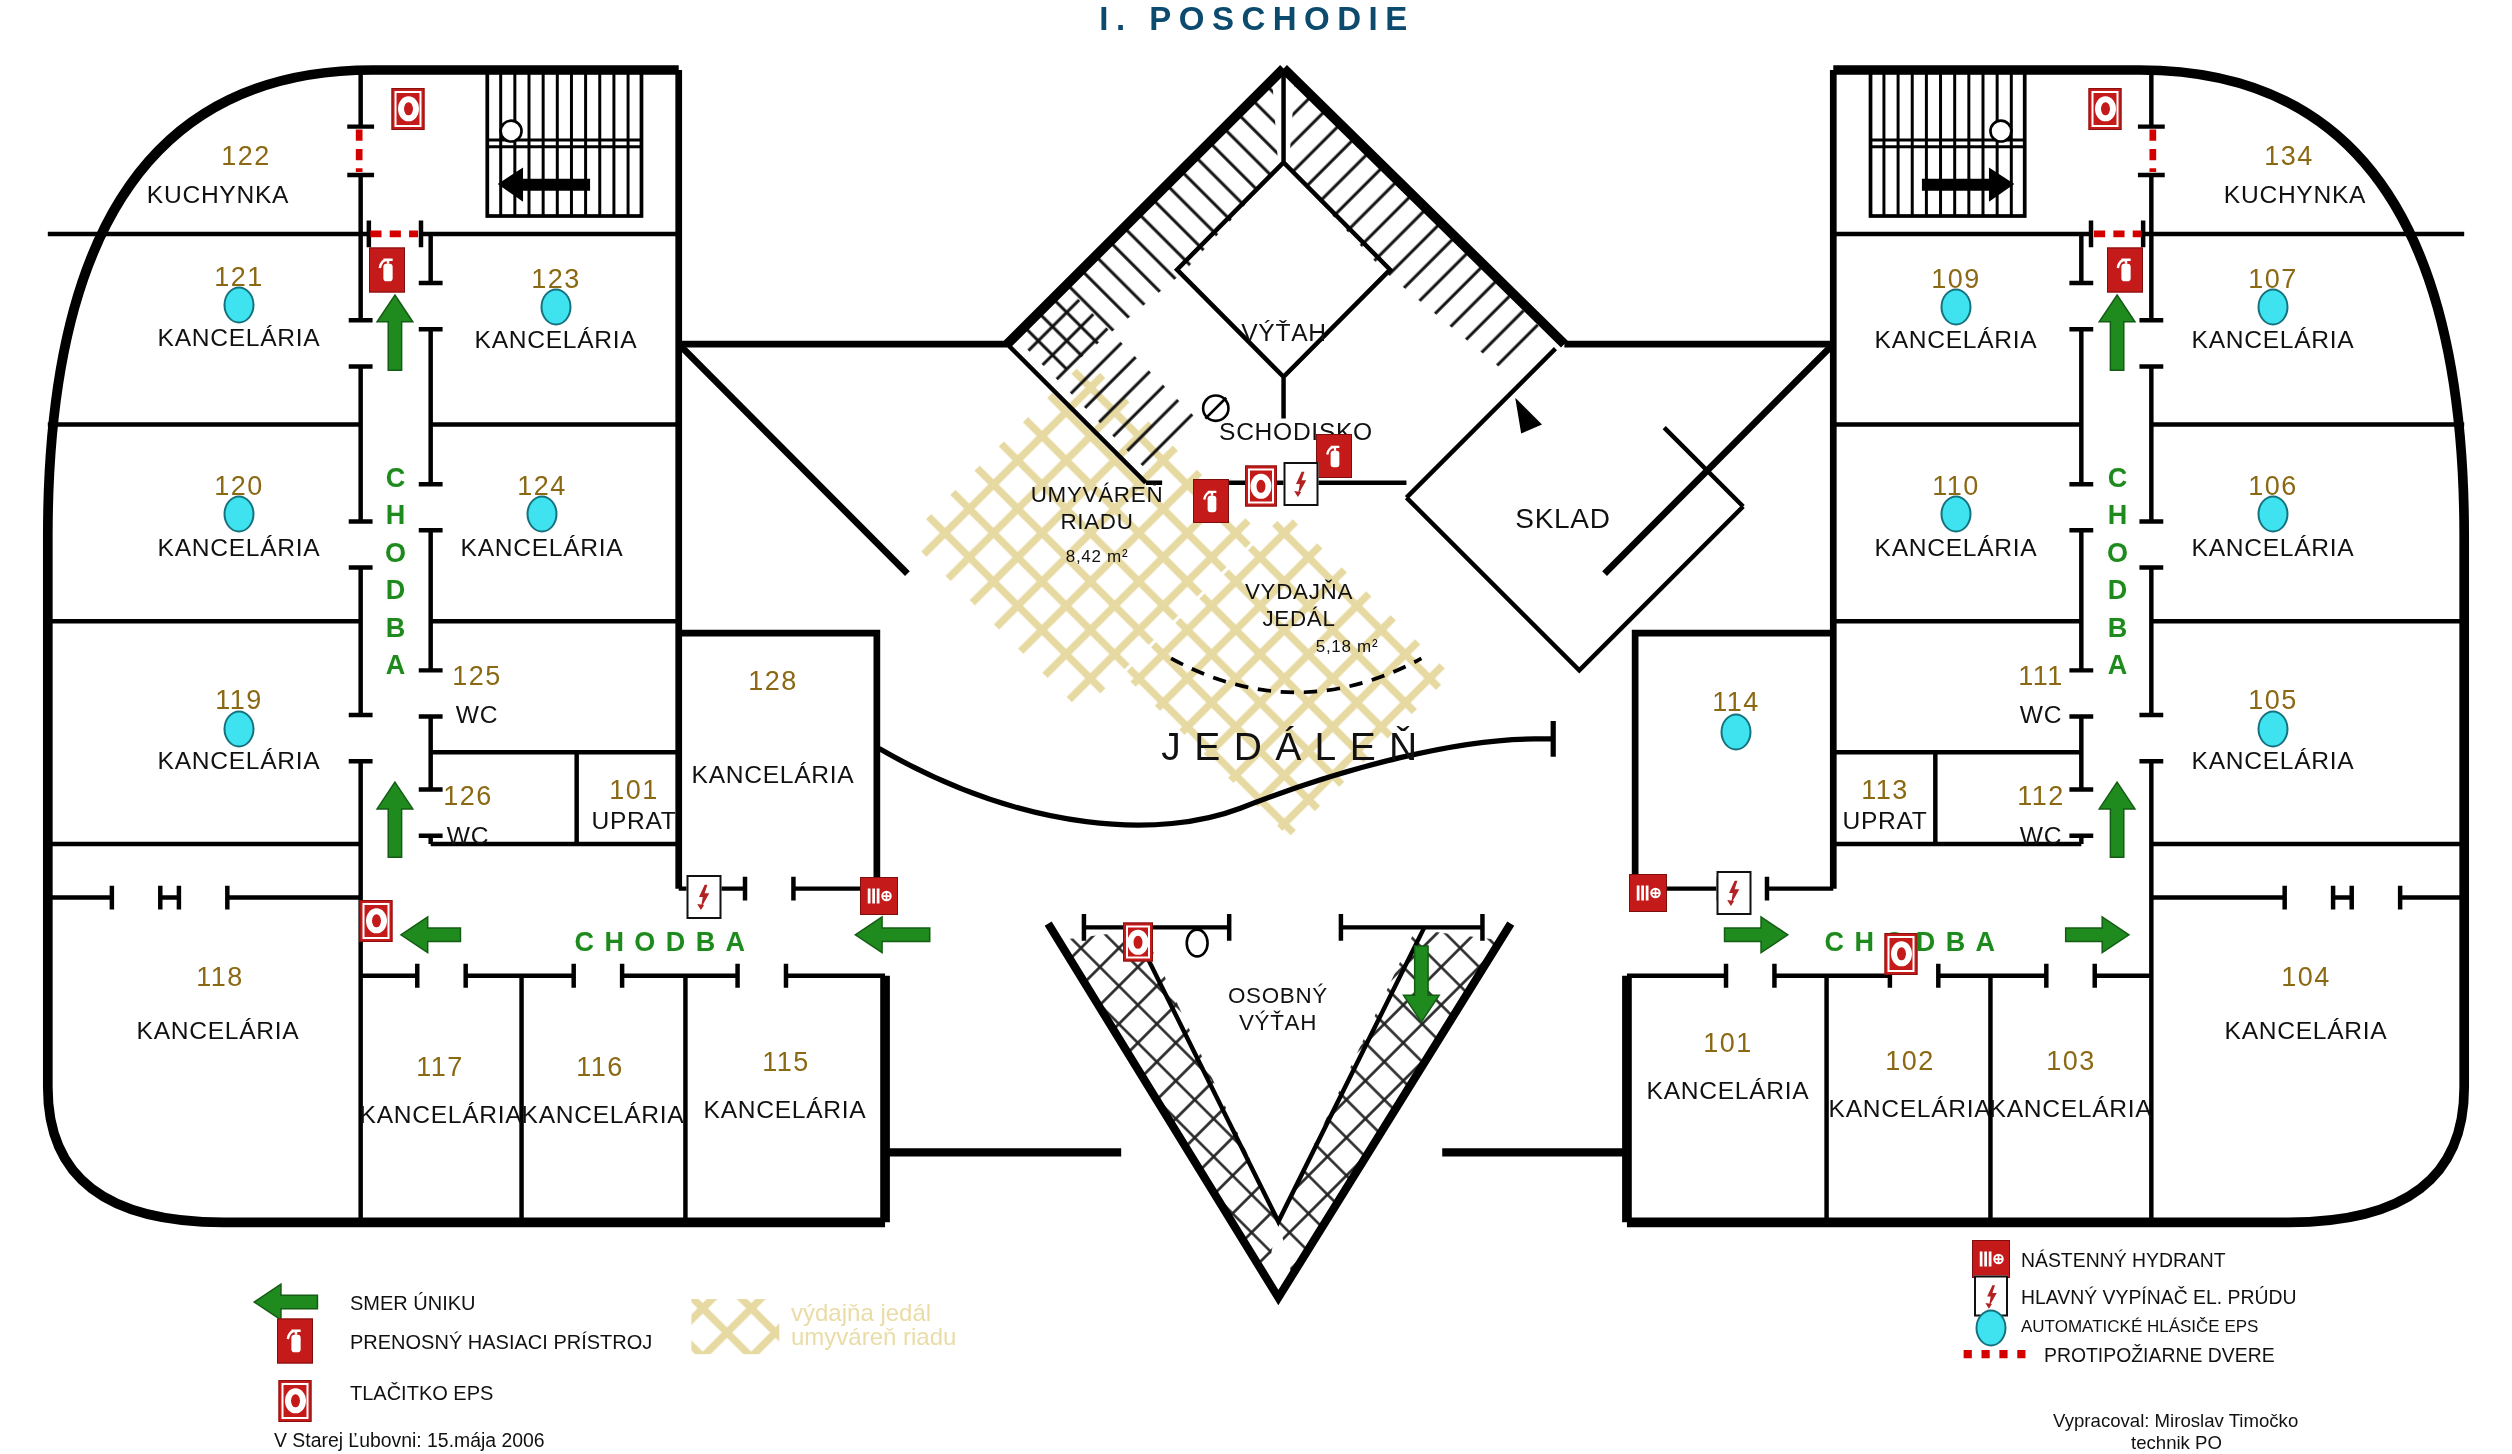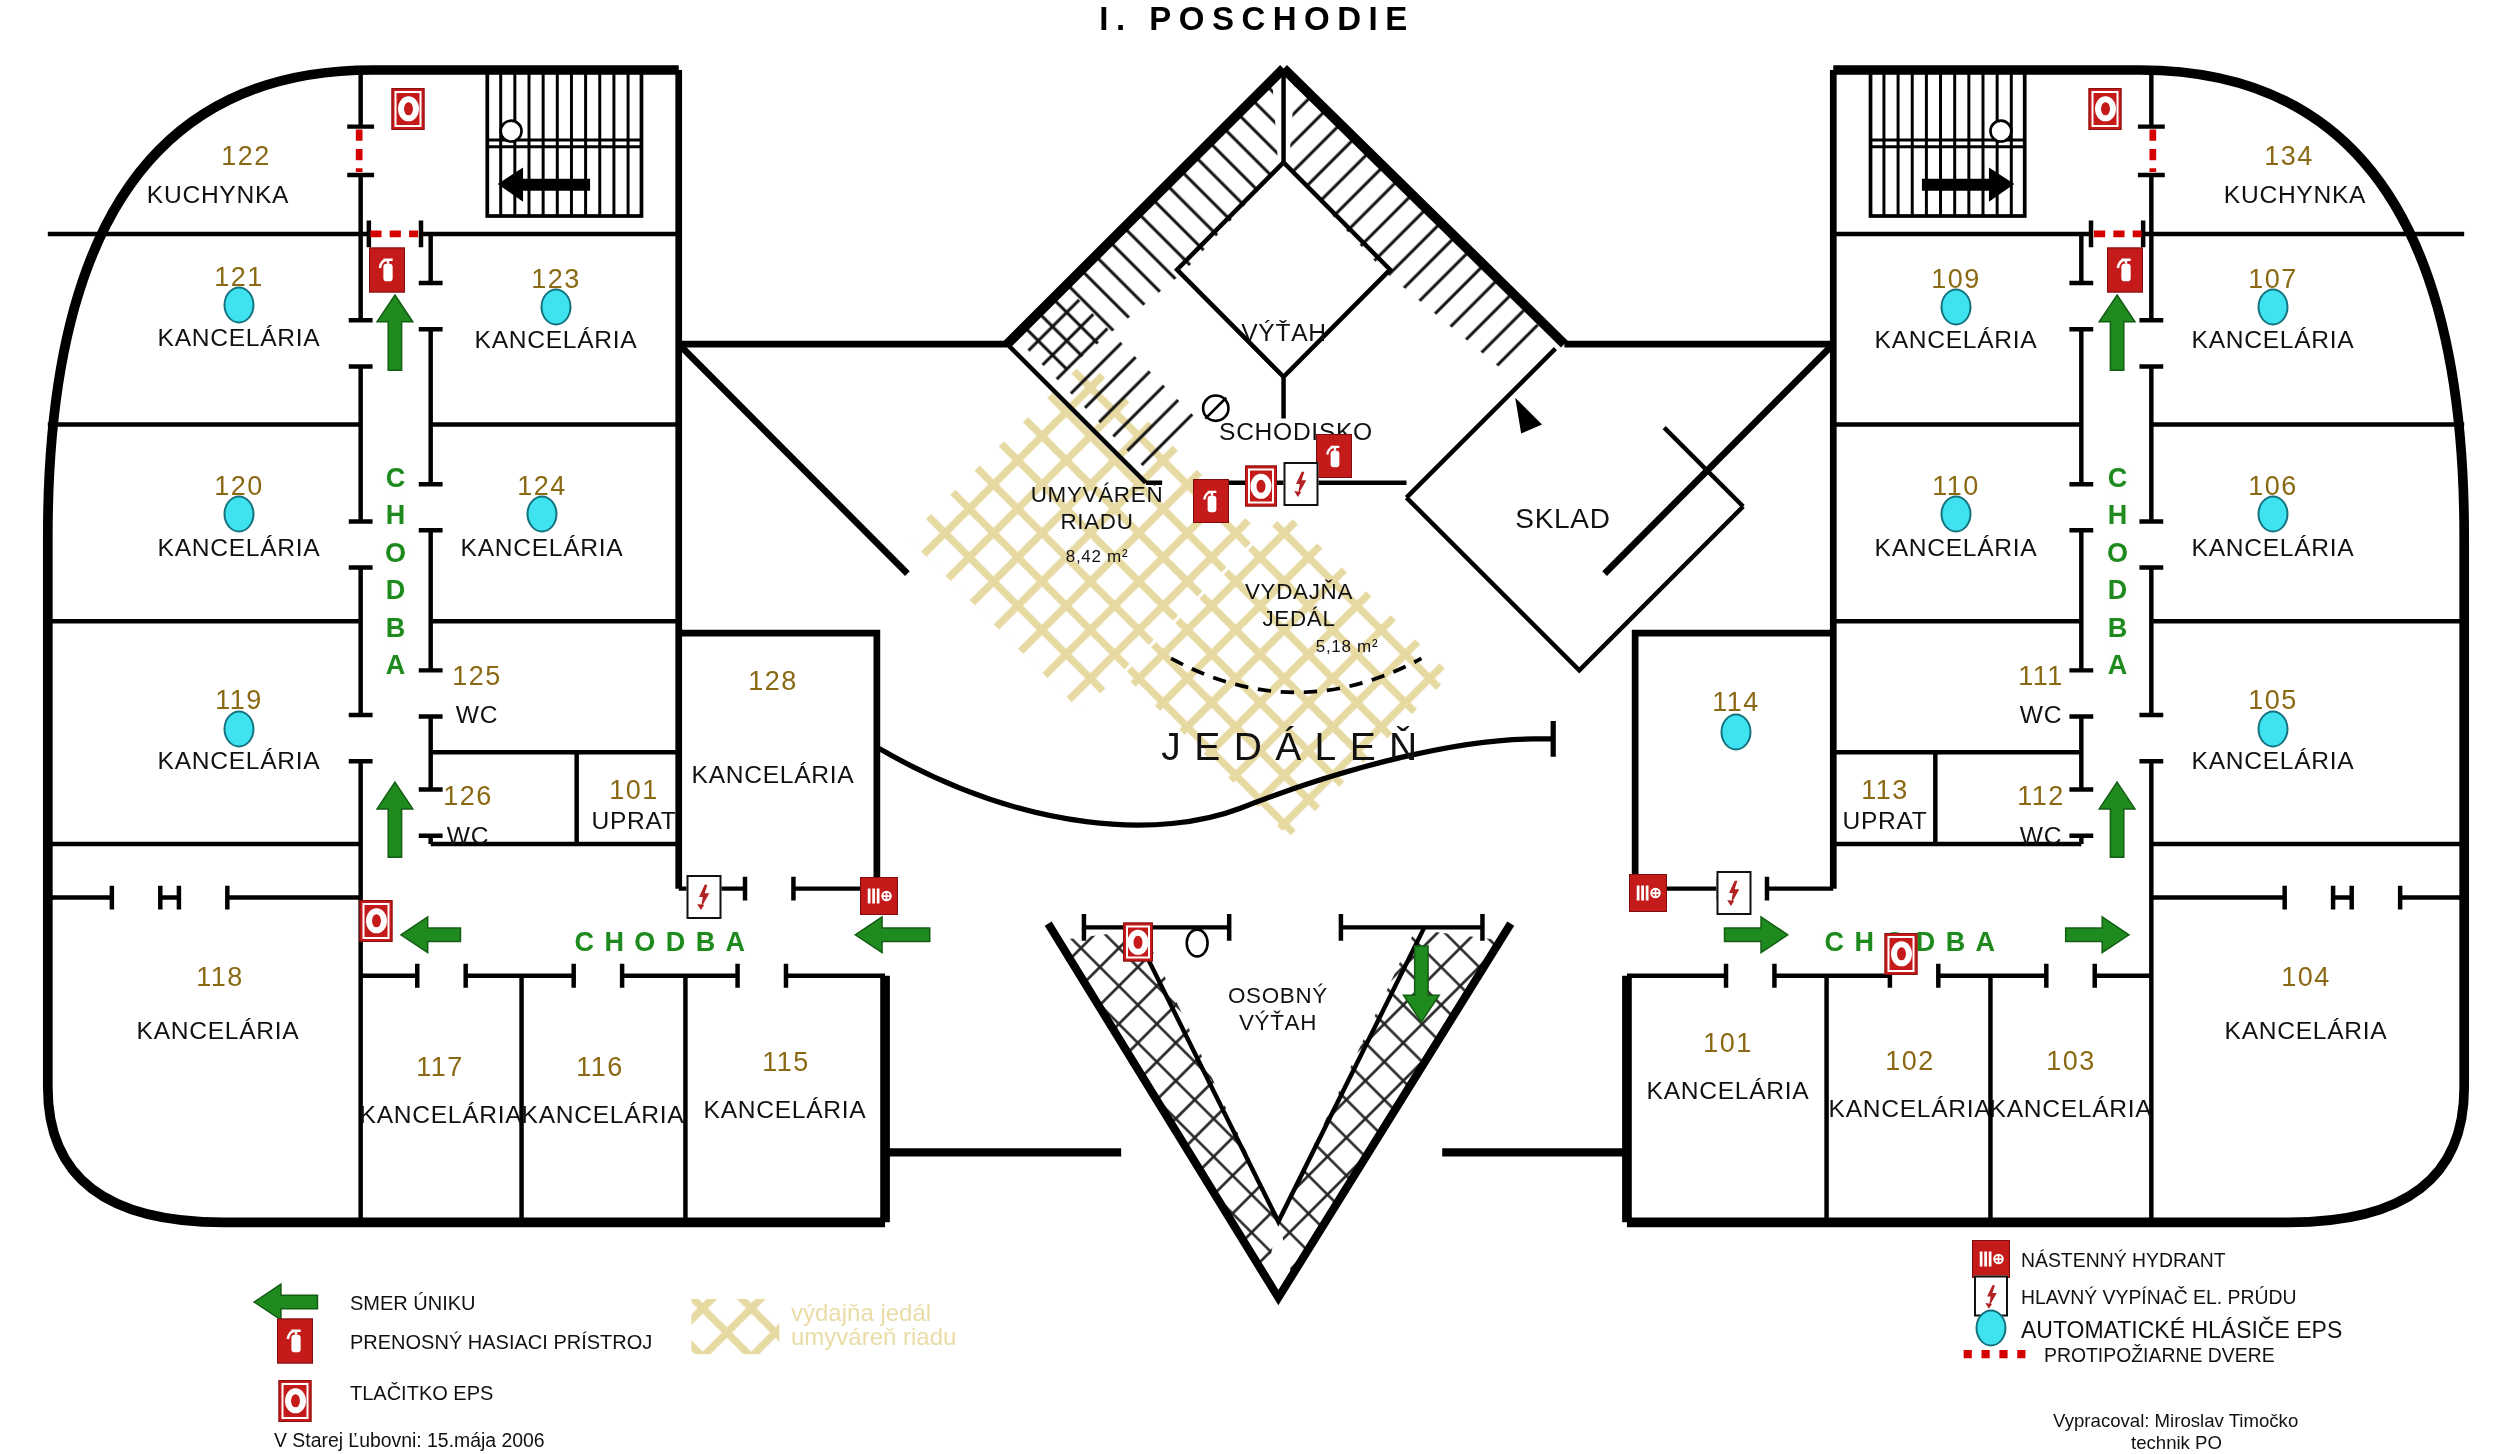--- a/index.html
+++ b/index.html
@@ -3,21 +3,21 @@
 <meta charset="utf-8">
 <style>
   html,body{margin:0;padding:0;background:#fff}
   #plan{position:relative;width:2512px;height:1454px;background:#fff;
         font-family:"Liberation Sans","DejaVu Sans",sans-serif;overflow:hidden}
   #walls{position:absolute;left:0;top:0}
   .lbl{position:absolute;transform:translate(-50%,-50%);white-space:nowrap;
        color:#111;font-size:24.6px;letter-spacing:0.7px}
   .num{color:#8B6914;font-size:27px;letter-spacing:1.5px}
   .wrap{white-space:normal;text-align:center;line-height:1.22}
-  .ttl{font-size:33px;font-weight:bold;letter-spacing:7.5px;color:#000000}
+  .ttl{font-size:33px;font-weight:bold;letter-spacing:7.5px;color:#0c4a6e}
   .big{font-size:39px;letter-spacing:13.4px}
   .area{font-size:17px}
   .green{color:#1E8A1E;font-weight:bold;font-size:27px;letter-spacing:10.4px;
          text-shadow:0 0 4.5px rgba(235,245,235,.9)}
   .gvert{writing-mode:vertical-rl;text-orientation:upright;letter-spacing:7.5px}
   .dot{position:absolute;width:27px;height:33px;transform:translate(-50%,-50%);
        background:#3FE3F0;border:2.2px solid #14727e;border-radius:50%}
   .ic{position:absolute;transform:translate(-50%,-50%);display:flex;
       align-items:center;justify-content:center}
   .red{background:#C41A1A;border:1.5px solid #7c0e0e}
@@ -344,19 +344,19 @@
 <div class="dot" style="left:1991px;top:1328px"></div>
 
 <div class="legrow" style="left:350px;top:1292px">SMER ÚNIKU</div>
 <div class="legrow" style="left:350px;top:1331px">PRENOSNÝ HASIACI PRÍSTROJ</div>
 <div class="legrow" style="left:350px;top:1382px">TLAČITKO EPS</div>
 <div class="legrow" style="left:274px;top:1429px;font-size:19.4px">V Starej Ľubovni: 15.mája 2006</div>
 <div class="wm" style="position:absolute;left:791px;top:1299px">výdajňa jedál</div>
 <div class="wm" style="position:absolute;left:791px;top:1323px">umyváreň riadu</div>
 <div class="legrow" style="left:2021px;top:1249px;font-size:19.4px">NÁSTENNÝ HYDRANT</div>
 <div class="legrow" style="left:2021px;top:1286px;font-size:19.4px">HLAVNÝ VYPÍNAČ EL. PRÚDU</div>
-<div class="legrow" style="left:2021px;top:1317px;font-size:23px">AUTOMATICKÉ HLÁSIČE EPS</div>
+<div class="legrow" style="left:2021px;top:1317px;font-size:17px">AUTOMATICKÉ HLÁSIČE EPS</div>
 <div class="legrow" style="left:2044px;top:1344px;font-size:19.4px">PROTIPOŽIARNE DVERE</div>
 <div class="legrow" style="left:2053px;top:1410px;font-size:18.6px">Vypracoval: Miroslav Timočko</div>
 <div class="legrow" style="left:2131px;top:1432px;font-size:18.6px">technik PO</div>
 
 </div>
 
 
 </body></html>

